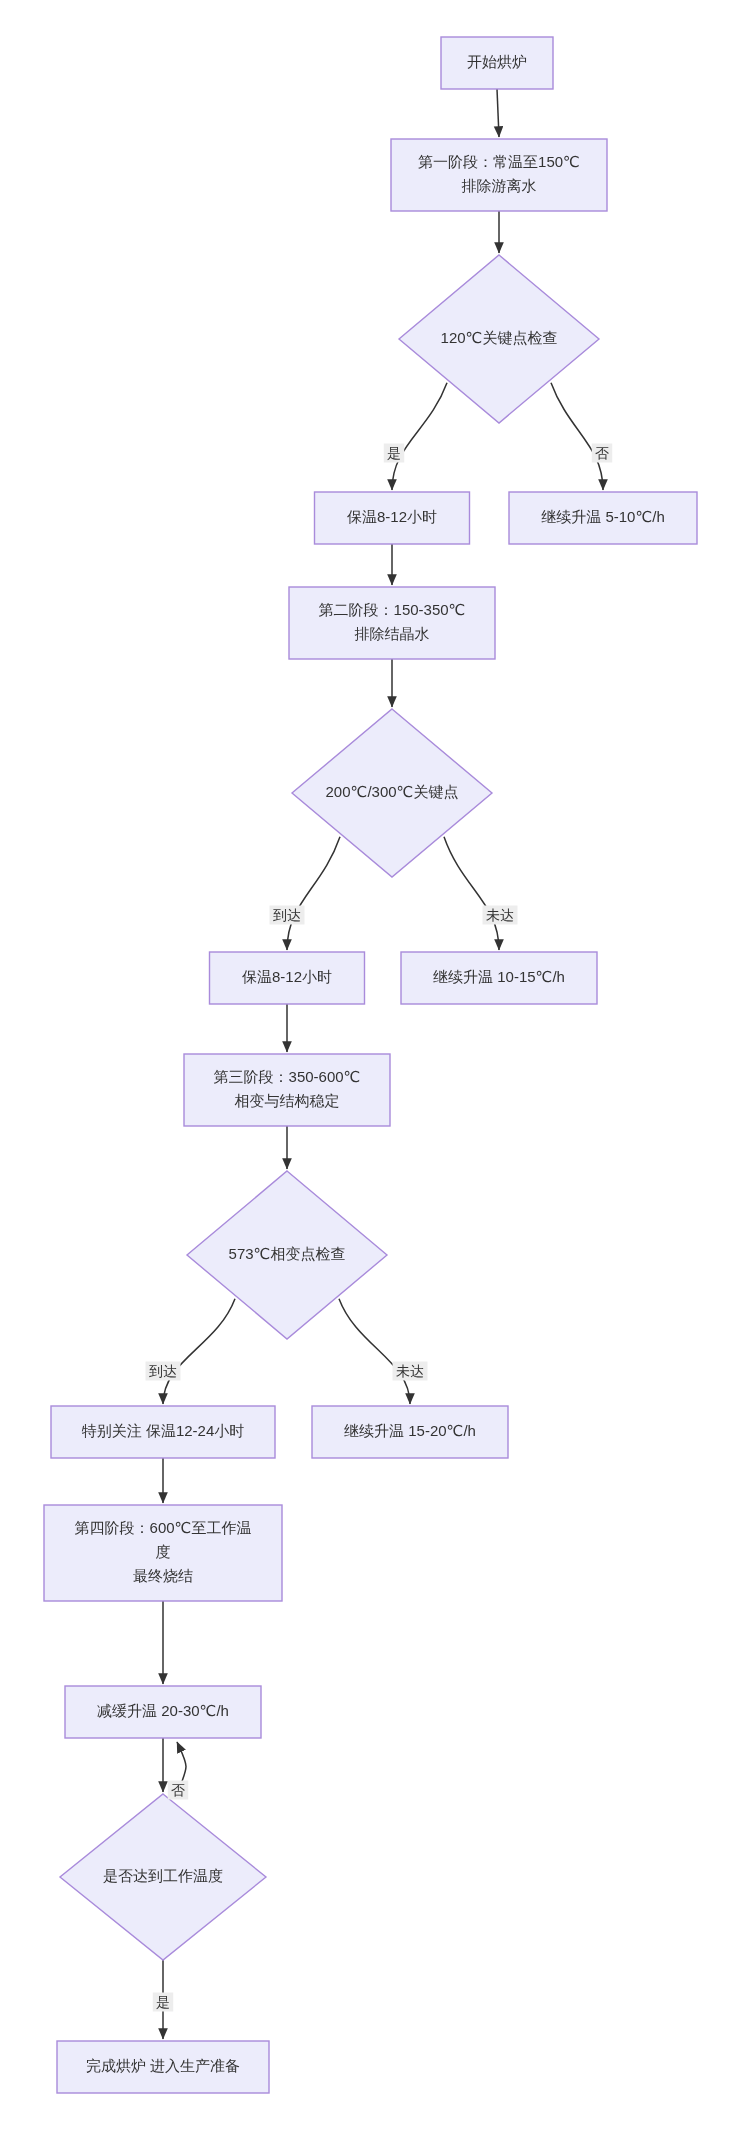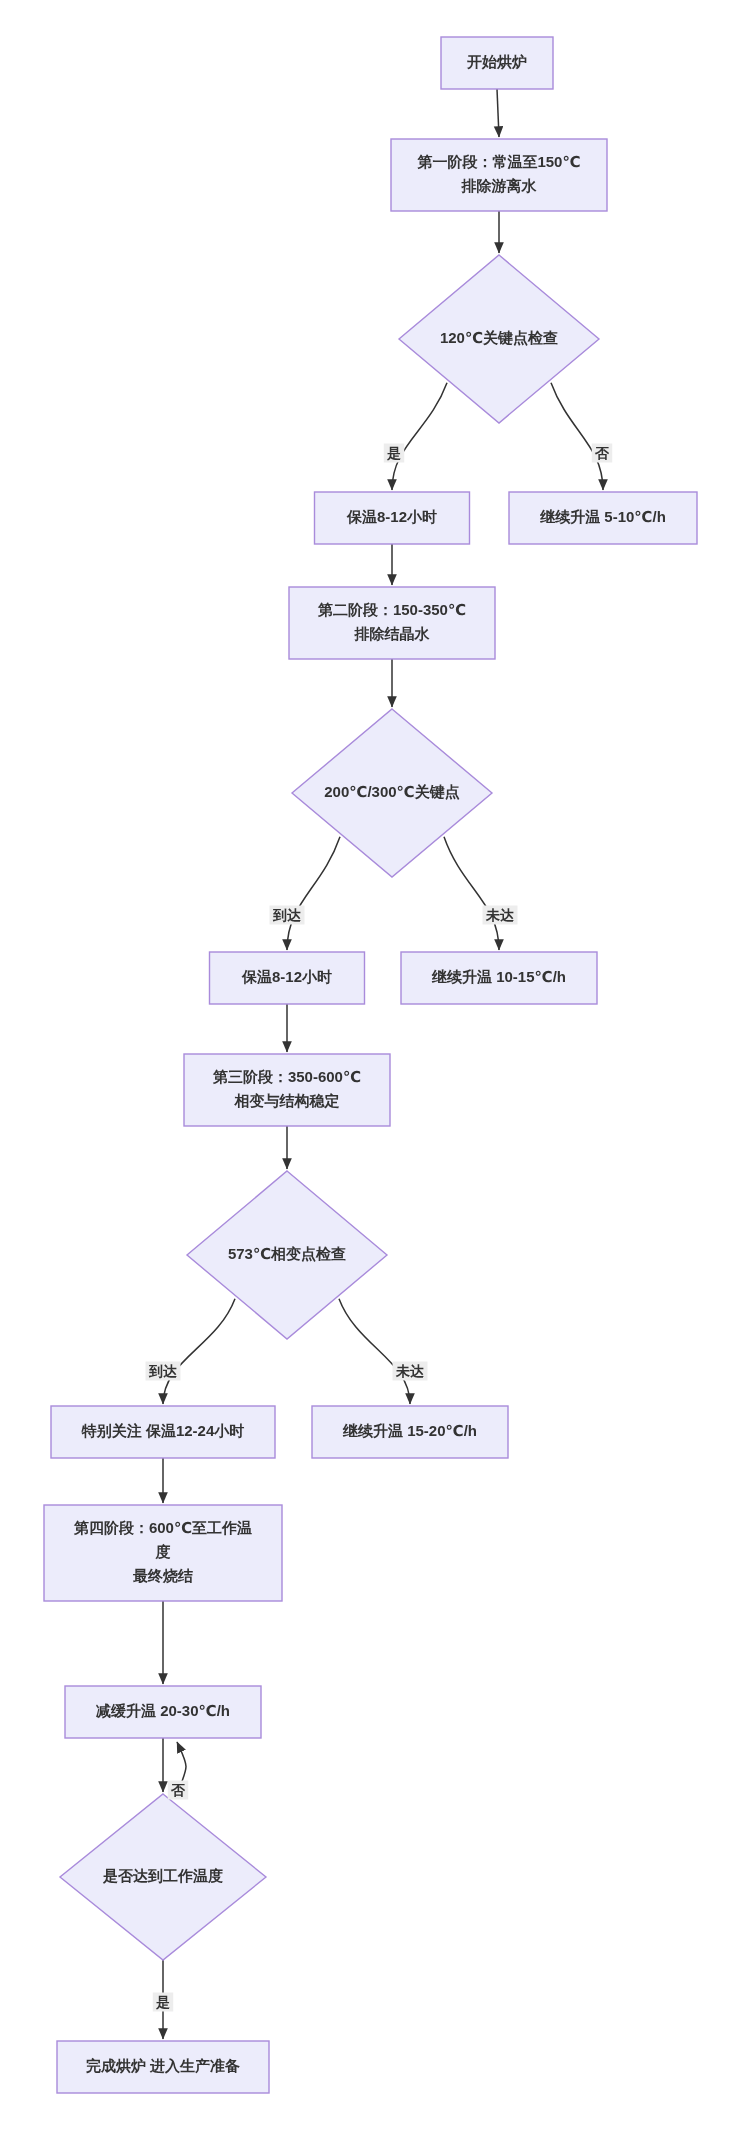--- a/index.html
+++ b/index.html
@@ -12,21 +12,20 @@
     width: 750px;
     height: 2141px;
     font-family: "Liberation Sans", "DejaVu Sans", sans-serif;
     overflow: hidden;
   }
   #flowchart-root {
     position: relative;
     width: 750px;
     height: 1658px;
     background: #ffffff;
-    font-weight: bold;
   }
   svg#flow-svg {
     display: block;
     width: 750px;
     height: 2141px;
   }
   .node-shape {
     fill: #ececfb;
     stroke: #a98bdb;
     stroke-width: 1.4;

